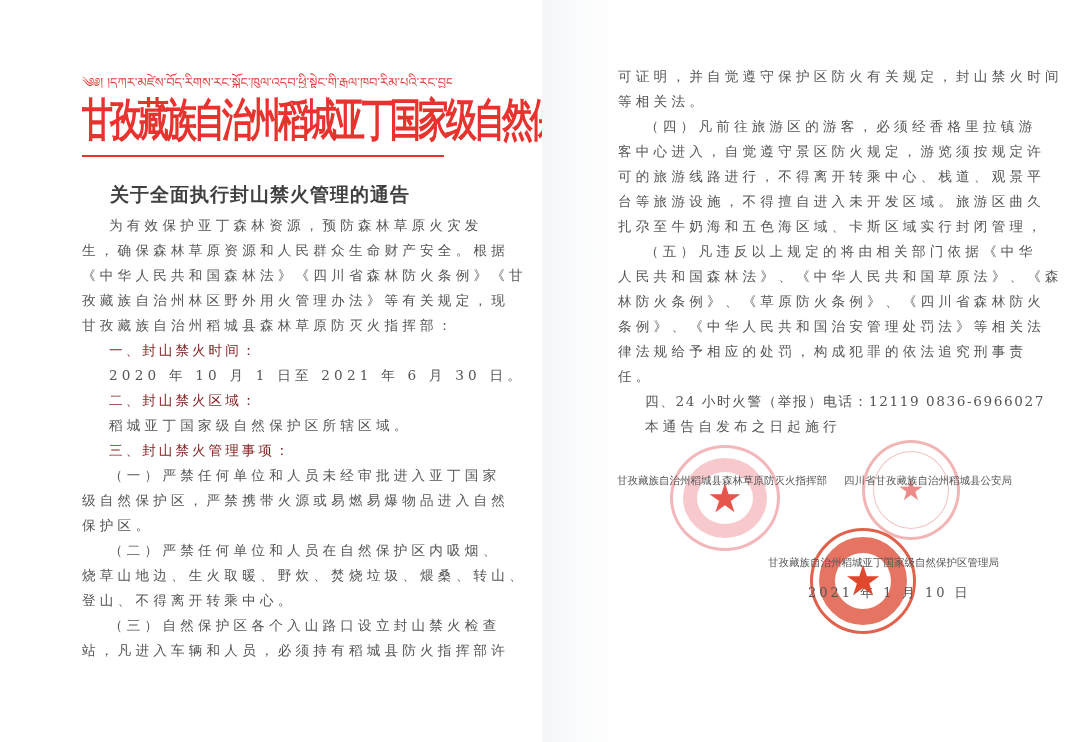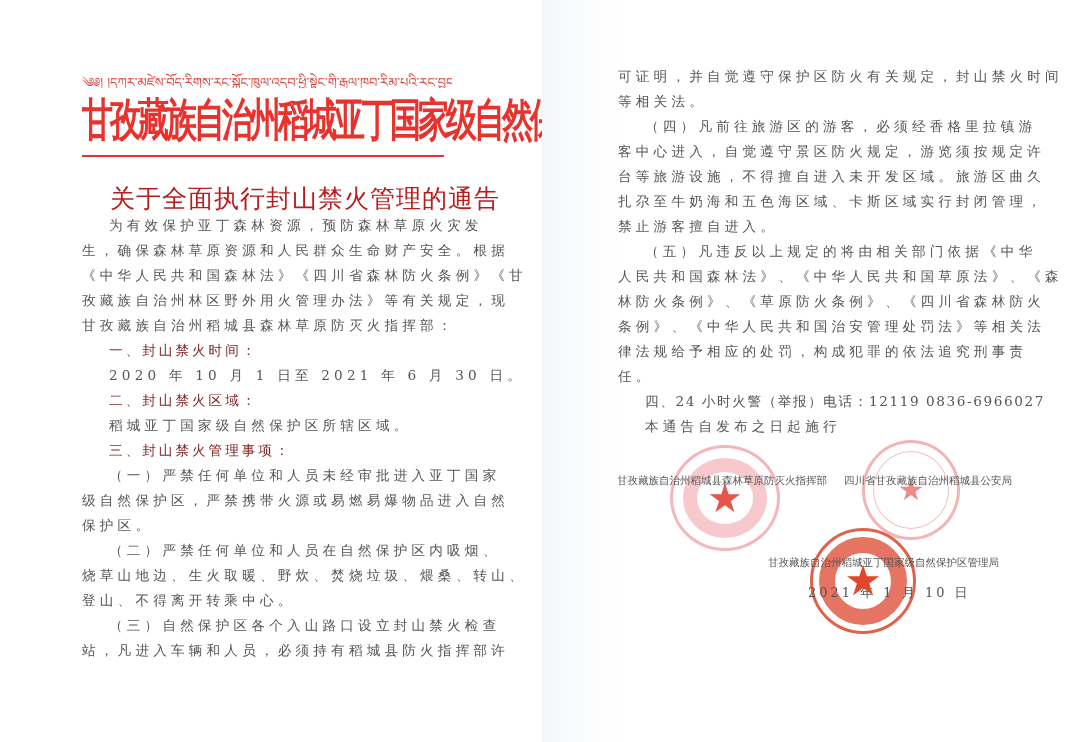--- a/index.html
+++ b/index.html
@@ -21,21 +21,21 @@
     .header-title {
       position: absolute; left: 82px; top: 90px; width: 380px;
       color: #e8322e; font-family: "DejaVu Serif", serif; font-size: 31px; font-weight: bold;
       letter-spacing: -3px; white-space: nowrap; transform: scaleY(1.45); transform-origin: top left;
     }
     .header-rule {
       position: absolute; left: 82px; top: 155px; width: 362px; height: 2px; background: #e8322e;
     }
     .notice-title {
       position: absolute; left: 110px; top: 182px; width: 320px;
-      font-size: 25px; font-weight: normal; color: #b91c1c; letter-spacing: 1px; white-space: nowrap;
+      font-size: 19px; font-weight: bold; color: #404040; letter-spacing: 1px; white-space: nowrap;
     }
     .text-block { position: absolute; font-size: 13.6px; letter-spacing: 4.2px; color: #555; }
     .line { height: 25px; line-height: 25px; white-space: nowrap; }
     .indent { padding-left: 27px; }
     .heading { font-family: "DejaVu Sans", sans-serif; color: #7f1d1d; font-weight: normal; letter-spacing: 3px; }
 
     .left-text { left: 82px; top: 213px; width: 372px; }
     .right-text { left: 618px; top: 64px; width: 370px; }
 
     .signature-block { position: absolute; font-size: 10.5px; color: #555; white-space: nowrap; letter-spacing: 0px; }
@@ -91,23 +91,23 @@
 </div>
 
 <div class="page page-right">
 </div>
 
 <div class="text-block right-text">
   <div class="line">可证明，并自觉遵守保护区防火有关规定，封山禁火时间</div>
   <div class="line">等相关法。</div>
   <div class="line indent">（四）凡前往旅游区的游客，必须经香格里拉镇游</div>
   <div class="line">客中心进入，自觉遵守景区防火规定，游览须按规定许</div>
+  <div class="line">可的旅游线路进行，不得离开转乘中心、栈道、观景平</div>
   <div class="line">台等旅游设施，不得擅自进入未开发区域。旅游区曲久</div>
   <div class="line">扎尕至牛奶海和五色海区域、卡斯区域实行封闭管理，</div>
-  <div class="line">禁止游客擅自进入。</div>
   <div class="line indent">（五）凡违反以上规定的将由相关部门依据《中华</div>
   <div class="line">人民共和国森林法》、《中华人民共和国草原法》、《森</div>
   <div class="line">林防火条例》、《草原防火条例》、《四川省森林防火</div>
   <div class="line">条例》、《中华人民共和国治安管理处罚法》等相关法</div>
   <div class="line">律法规给予相应的处罚，构成犯罪的依法追究刑事责</div>
   <div class="line">任。</div>
   <div class="line indent" style="letter-spacing:1.6px">四、24 小时火警（举报）电话：12119  0836-6966027</div>
   <div class="line indent">本通告自发布之日起施行</div>
 </div>
 

